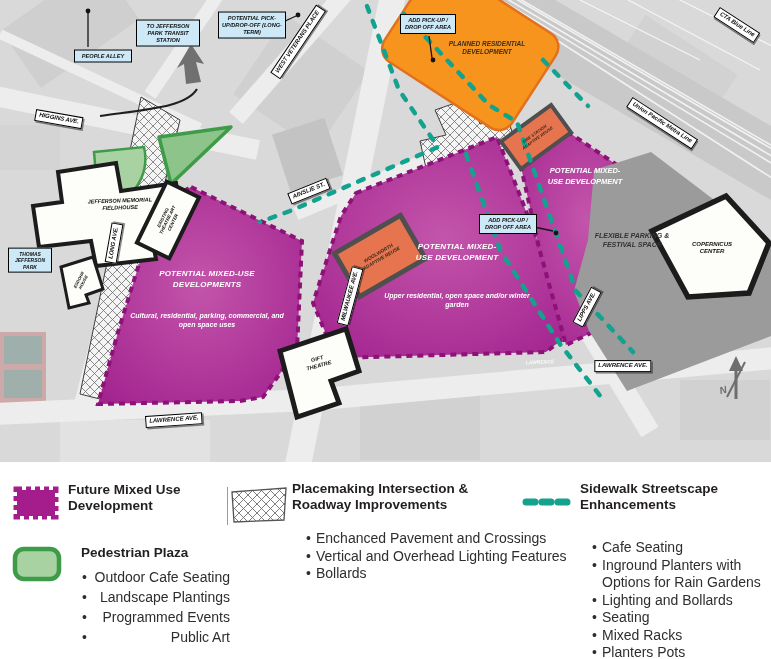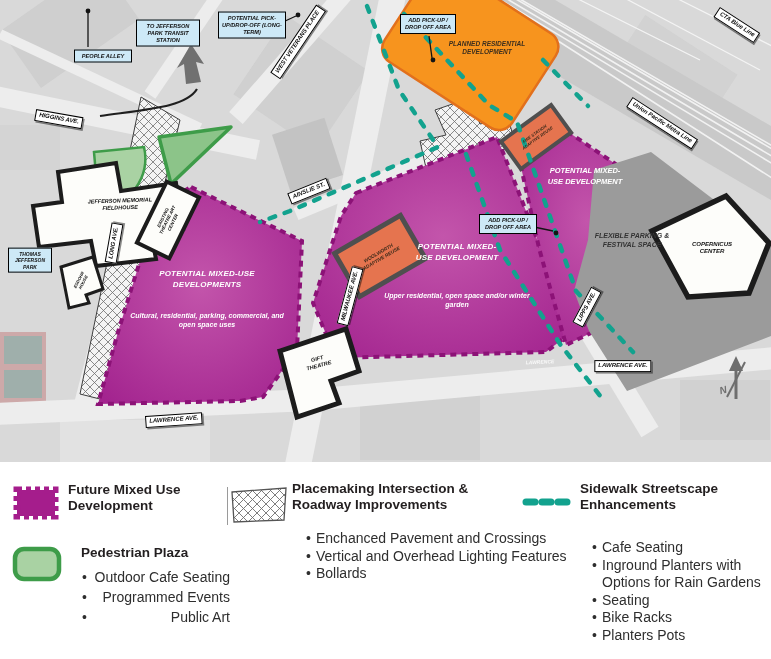--- a/index.html
+++ b/index.html
@@ -207,33 +207,35 @@
     <svg class="sw" style="left:522px;top:34px" width="50" height="12">
       <line x1="4" y1="6" x2="48" y2="6" stroke="#12a28e" stroke-width="7" stroke-dasharray="9 7" stroke-linecap="round"></line>
     </svg>
 
     <div class="ldiv" style="left:227px;top:25px;height:38px"></div>
 
     <div class="lt" style="left:68px;top:20px;width:155px">Future Mixed Use Development</div>
     <div class="lt" style="left:81px;top:83px;width:160px">Pedestrian Plaza</div>
     <ul class="lb wide" style="left:76px;top:101px;width:150px">
       <li>Outdoor Cafe Seating</li>
+      <li>Landscape Plantings</li>
       <li>Programmed Events</li>
       <li>Public Art</li>
     </ul>
 
     <div class="lt" style="left:292px;top:19px;width:235px">Placemaking Intersection &amp; Roadway Improvements</div>
     <ul class="lb" style="left:300px;top:64px;width:265px">
       <li>Enchanced Pavement and Crossings</li>
       <li>Vertical and Overhead Lighting Features</li>
       <li>Bollards</li>
     </ul>
 
     <div class="lt" style="left:580px;top:19px;width:180px">Sidewalk Streetscape Enhancements</div>
     <ul class="lb" style="left:586px;top:73px;width:178px">
       <li>Cafe Seating</li>
       <li>Inground Planters with Options for Rain Gardens</li>
+      <li>Lighting and Bollards</li>
       <li>Seating</li>
-      <li>Bike Racks</li>
+      <li>Mixed Racks</li>
       <li>Planters Pots</li>
     </ul>
   </div>
 </div>
 
 </body></html>

